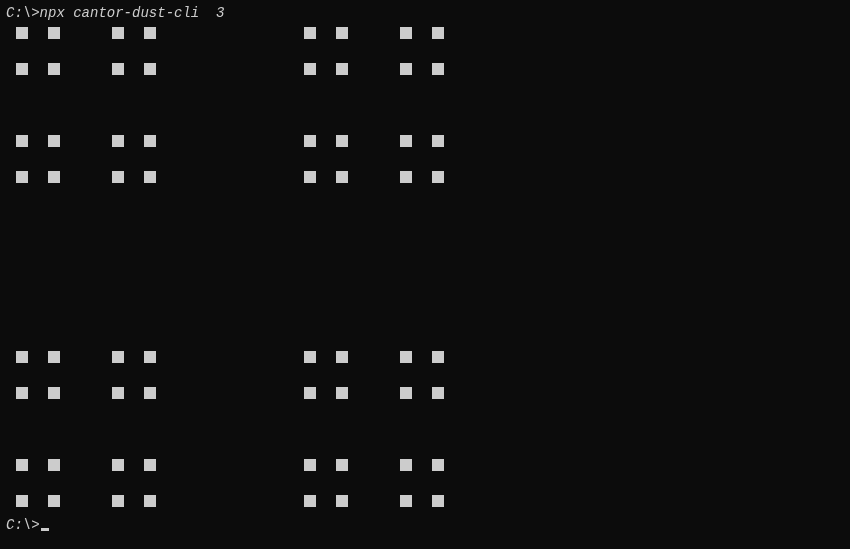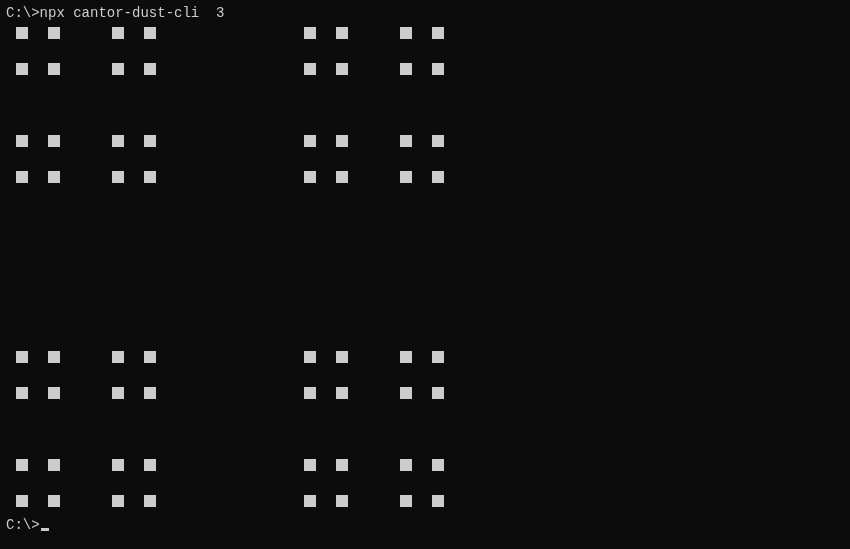--- a/index.html
+++ b/index.html
@@ -14,20 +14,21 @@
       font-size: 14px;
       line-height: 18px;
       width: 850px;
       height: 549px;
       overflow: hidden;
       padding: 4px 6px;
     }
     .line {
       white-space: pre;
       height: 18px;
+      font-style: italic;
     }
     .fractal {
       margin-top: 2px;
       margin-bottom: 6px;
       margin-left: 8px;
     }
     .row {
       display: flex;
       height: 18px;
       align-items: center;

